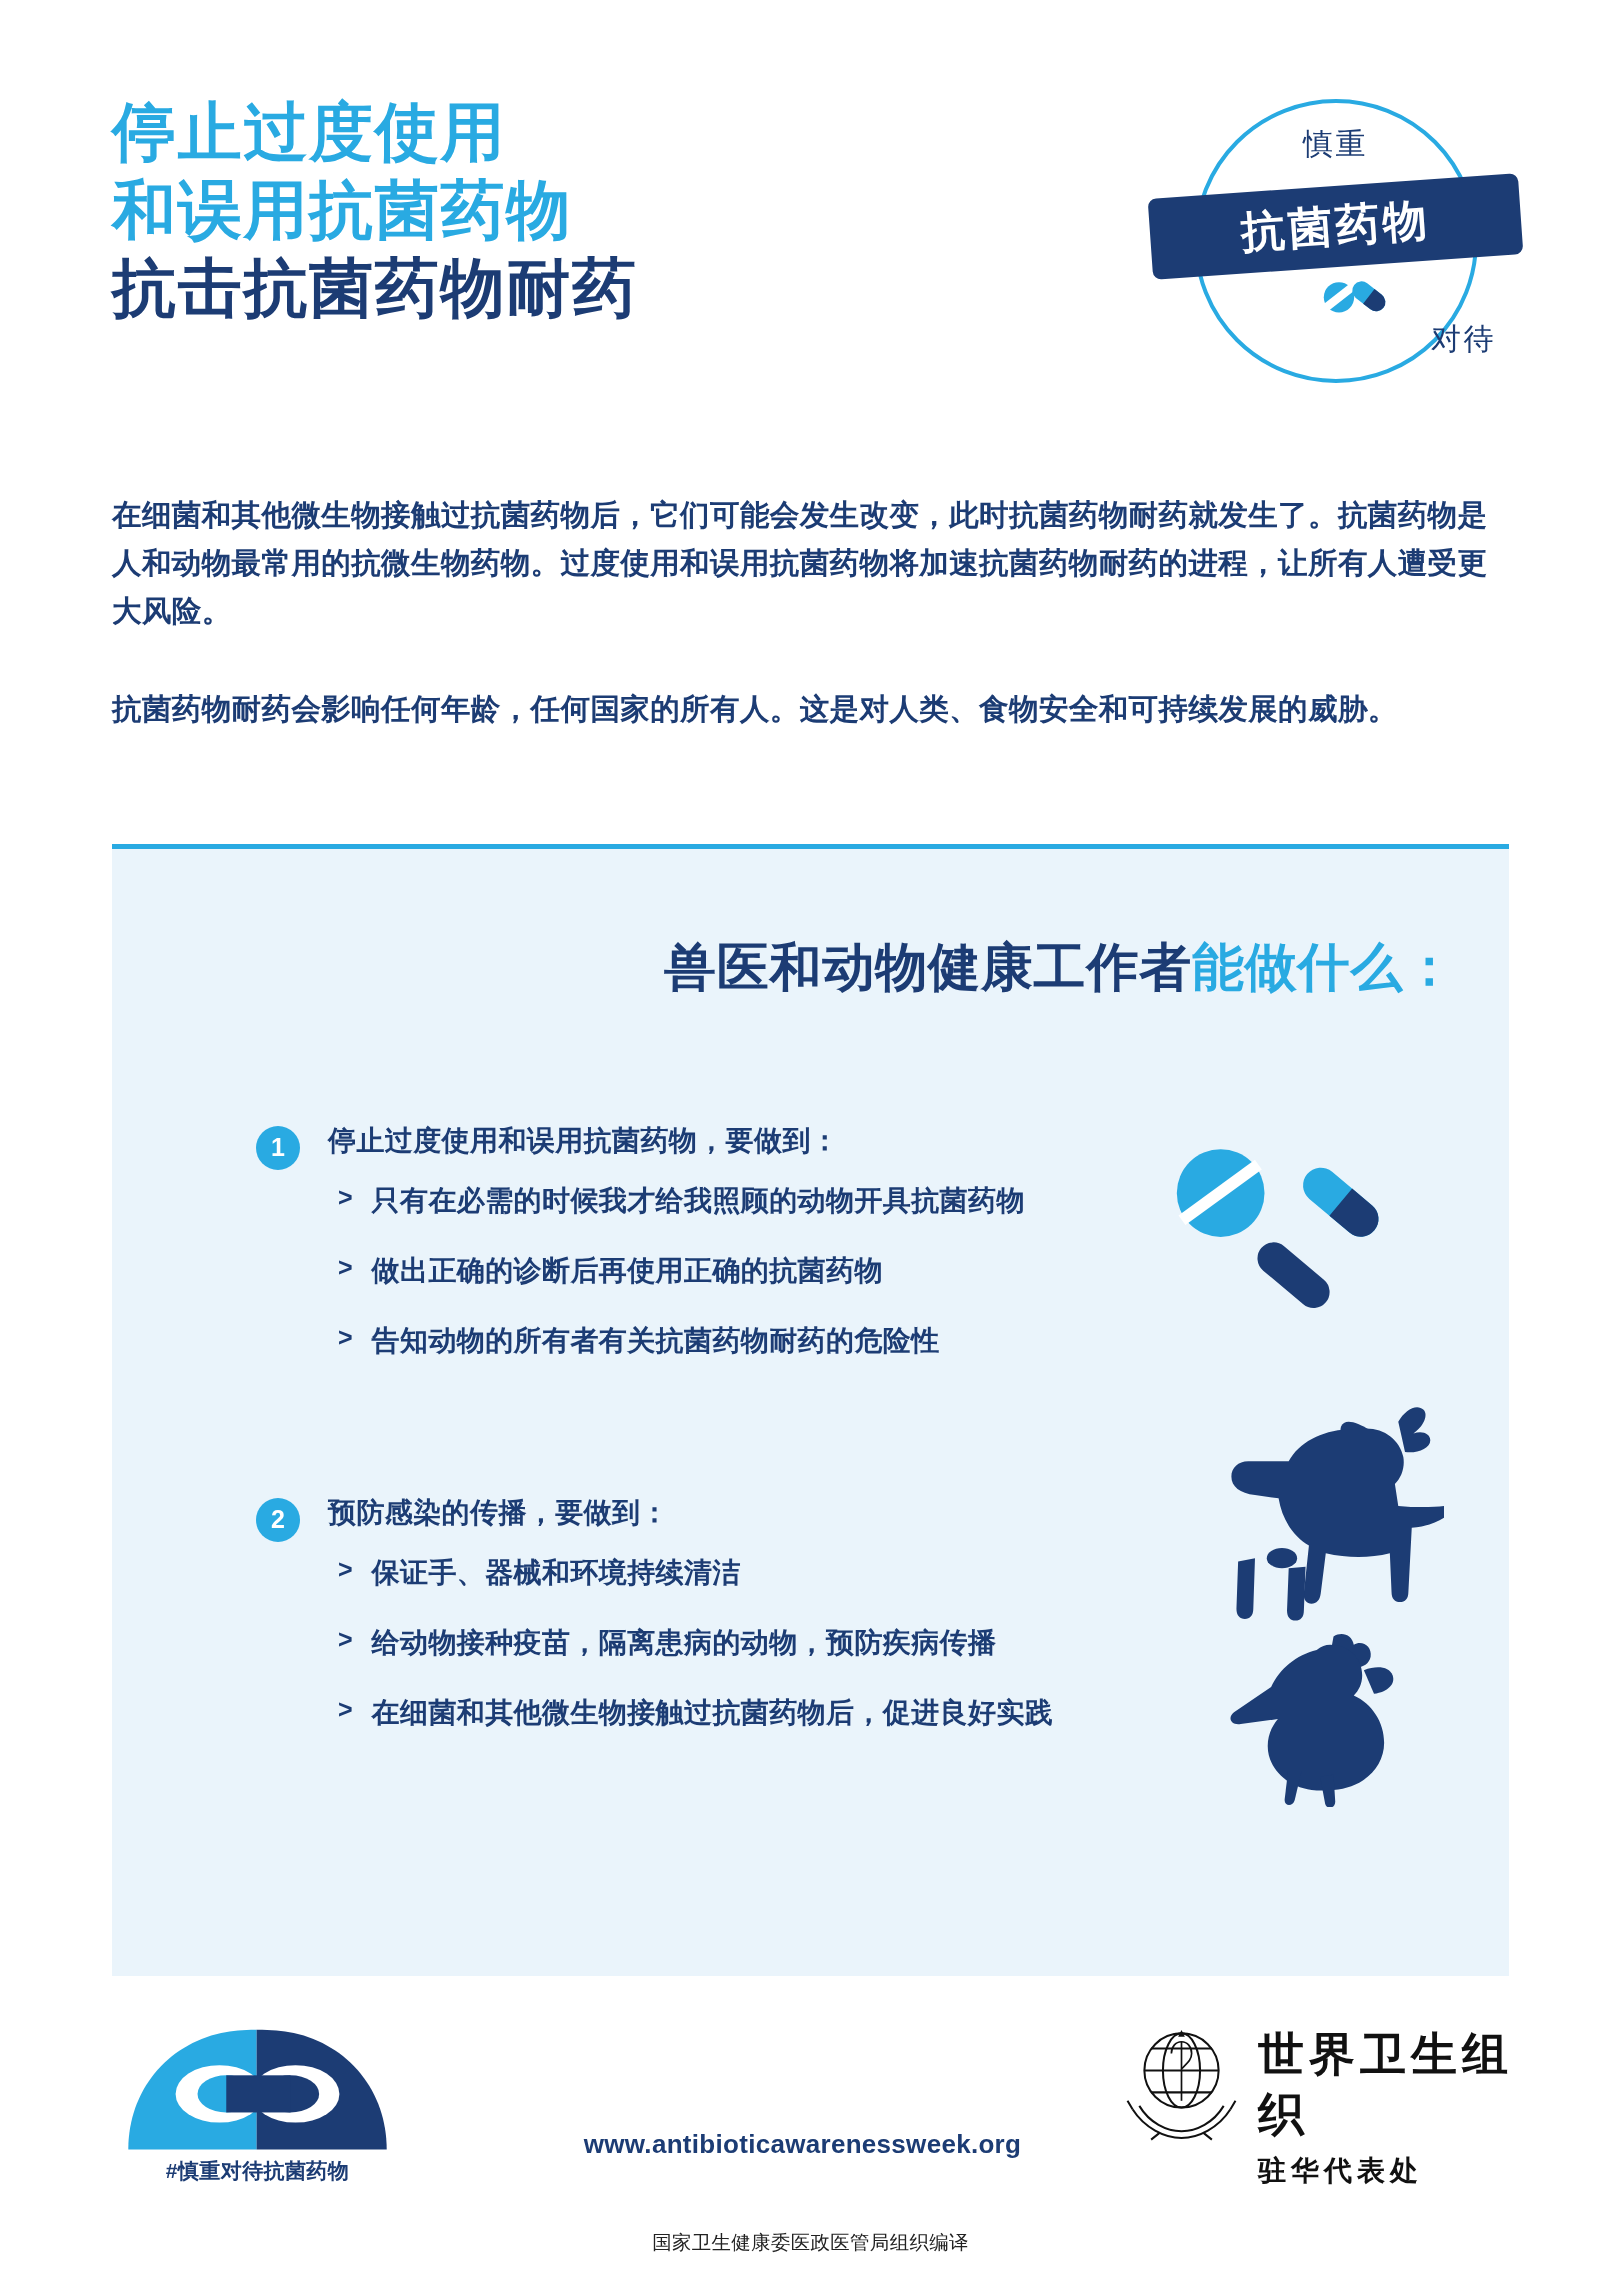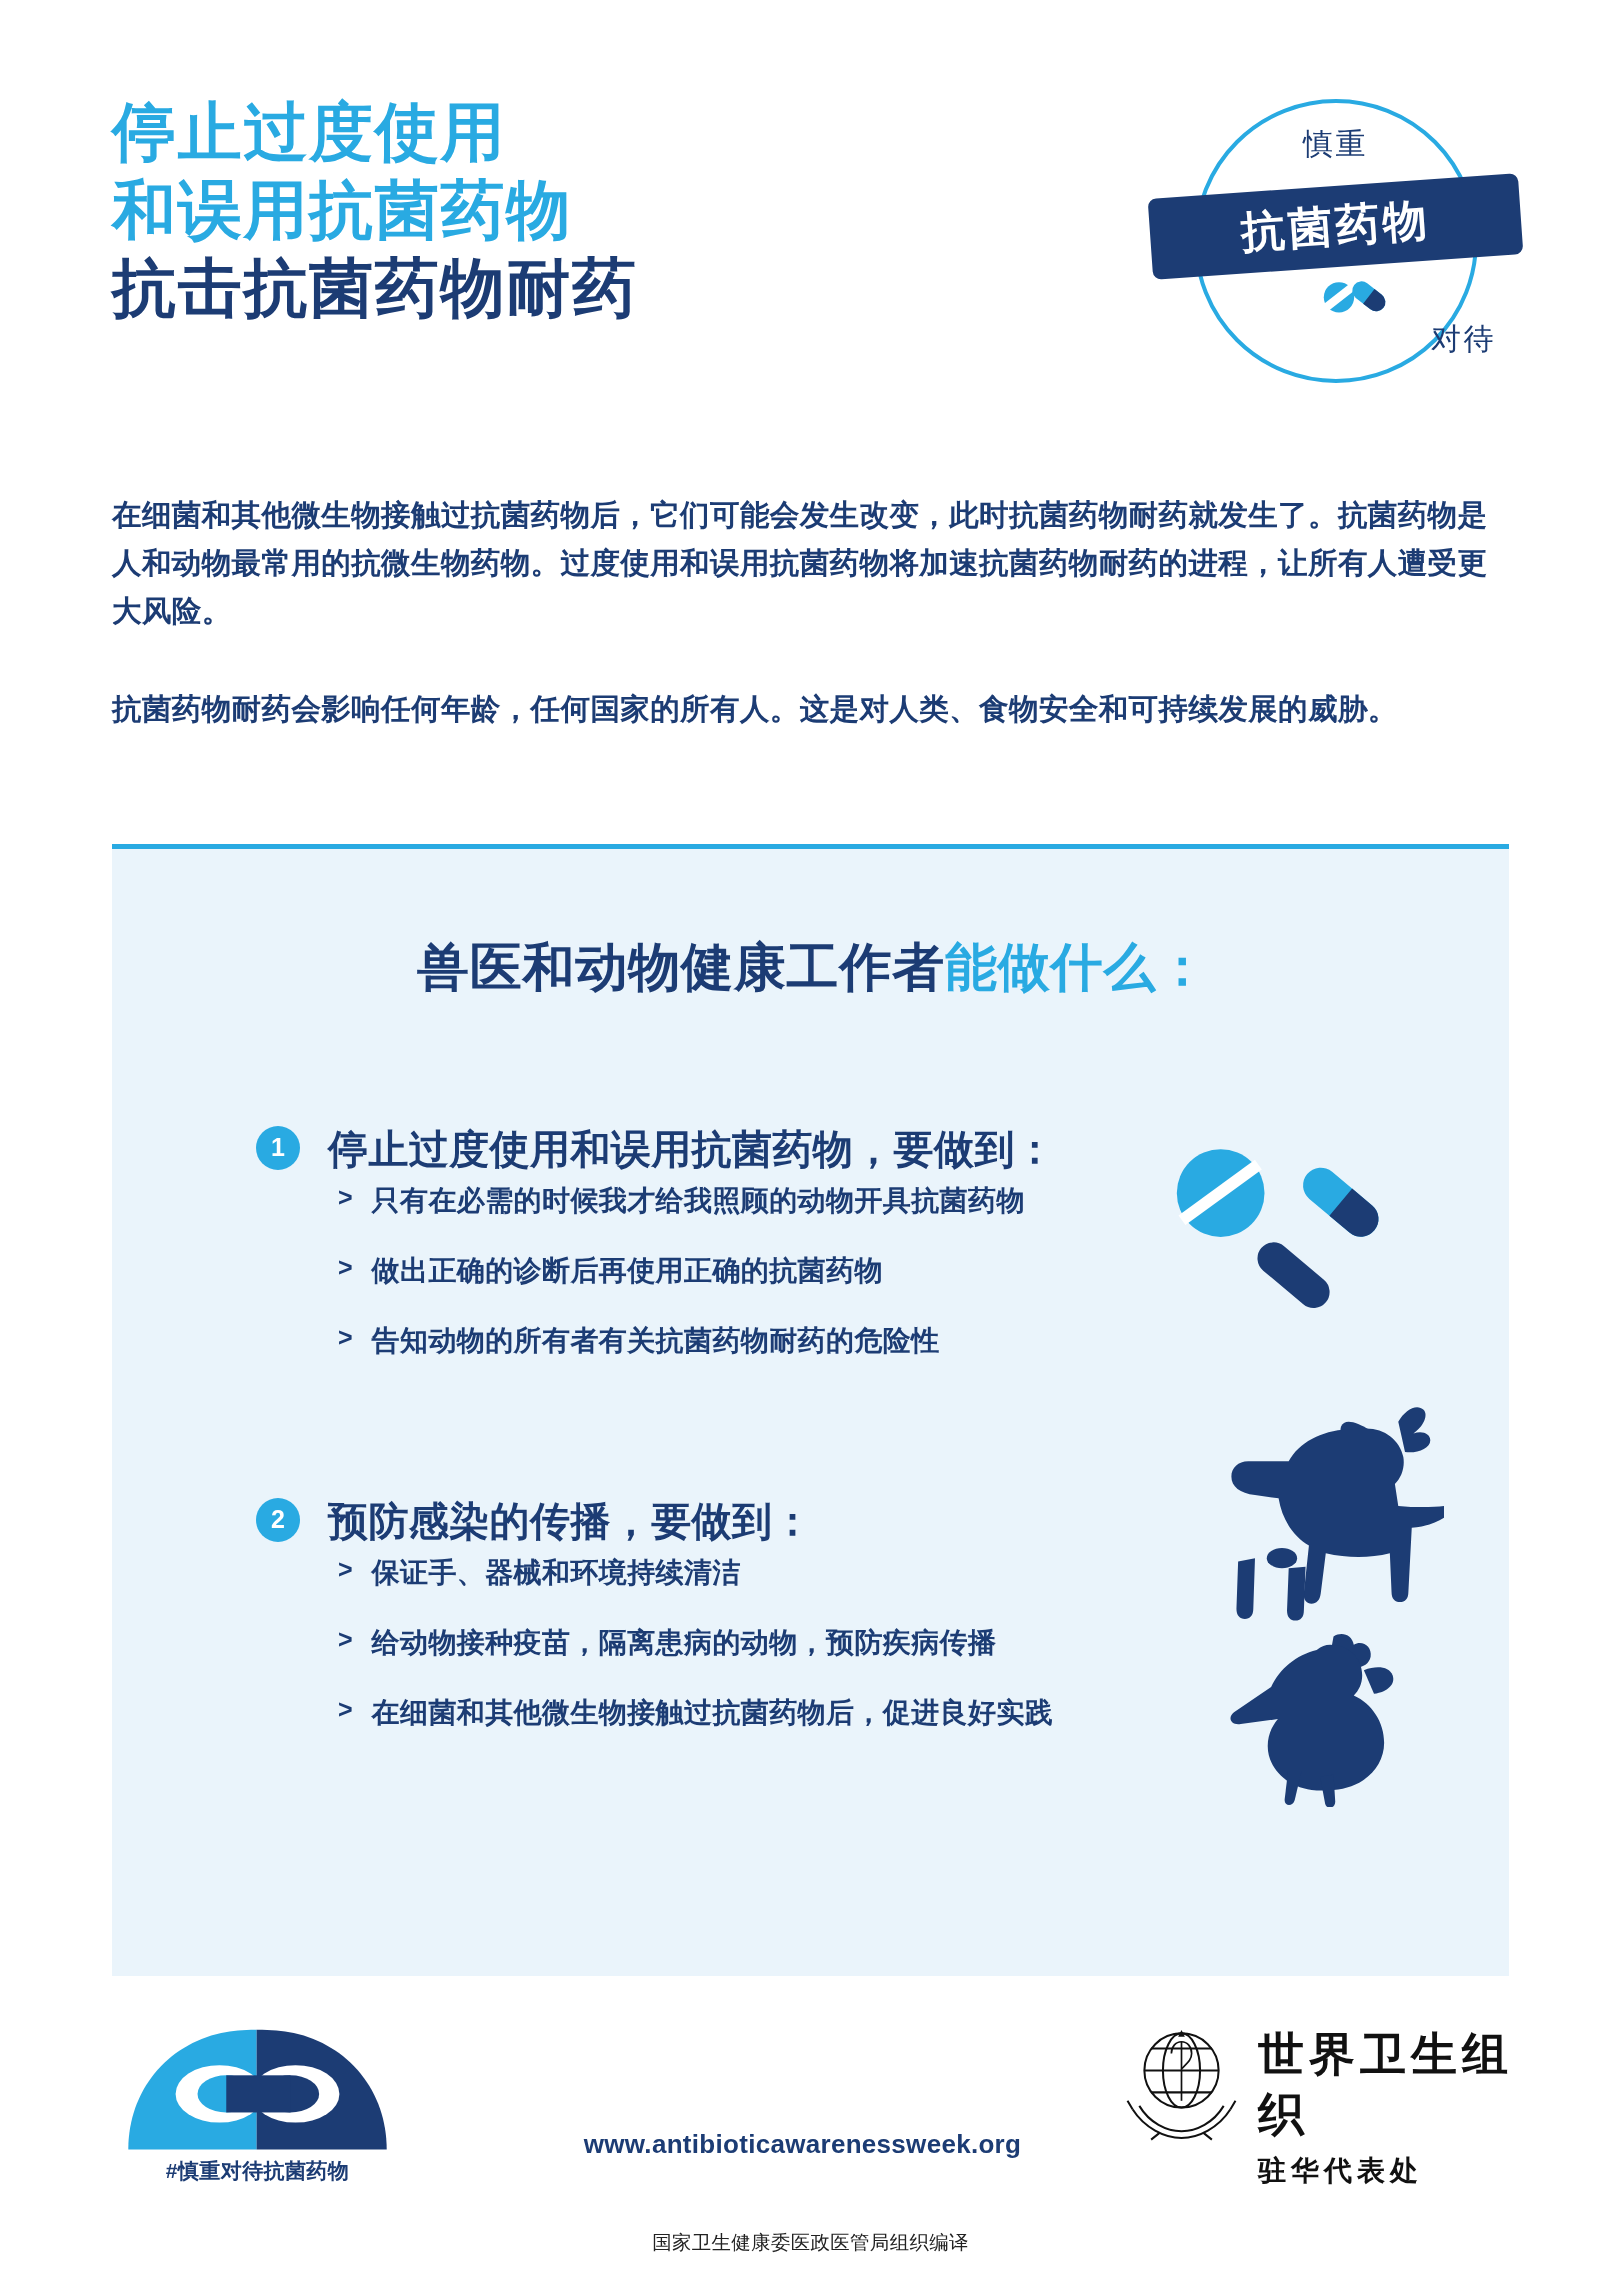--- a/index.html
+++ b/index.html
@@ -127,24 +127,24 @@
   .panel {
     position: absolute;
     left: 112px;
     top: 849px;
     width: 1397px;
     height: 1127px;
     background: #EAF4FB;
   }
   .panel-heading {
     position: absolute;
-    left: 51px;
+    left: 44px;
     top: 84px;
     width: 1300px;
-    text-align: center;
+    text-align: right;
     font-size: 52px;
     font-weight: bold;
     letter-spacing: 0.8px;
     white-space: nowrap;
   }
   .panel-heading .navy { color: #1C3C74; }
   .panel-heading .cyan { color: #29AAE2; }
 
   .step {
     position: absolute;
@@ -168,21 +168,21 @@
     align-items: center;
     justify-content: center;
   }
   .step1 .step-num { top: 6.8px; }
   .step2 .step-num { top: 6.8px; }
 
   .step-title {
     position: absolute;
     left: 182px;
     top: 3.4px;
-    font-size: 40px;
+    font-size: 28px;
     font-weight: bold;
     color: #1C3C74;
     letter-spacing: 0.4px;
     white-space: nowrap;
   }
   .bullets {
     position: absolute;
     left: 192px;
     top: 63px;
     width: 844px;

